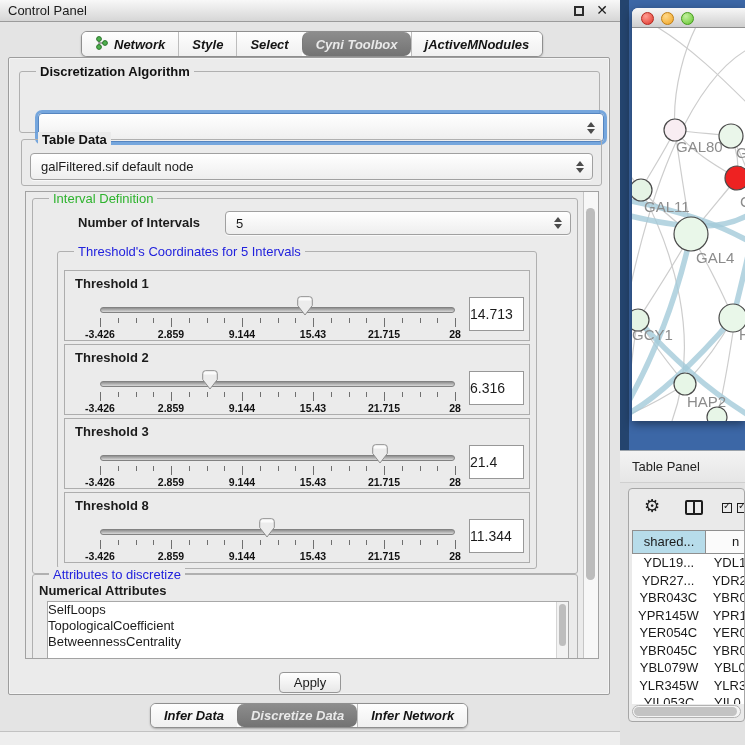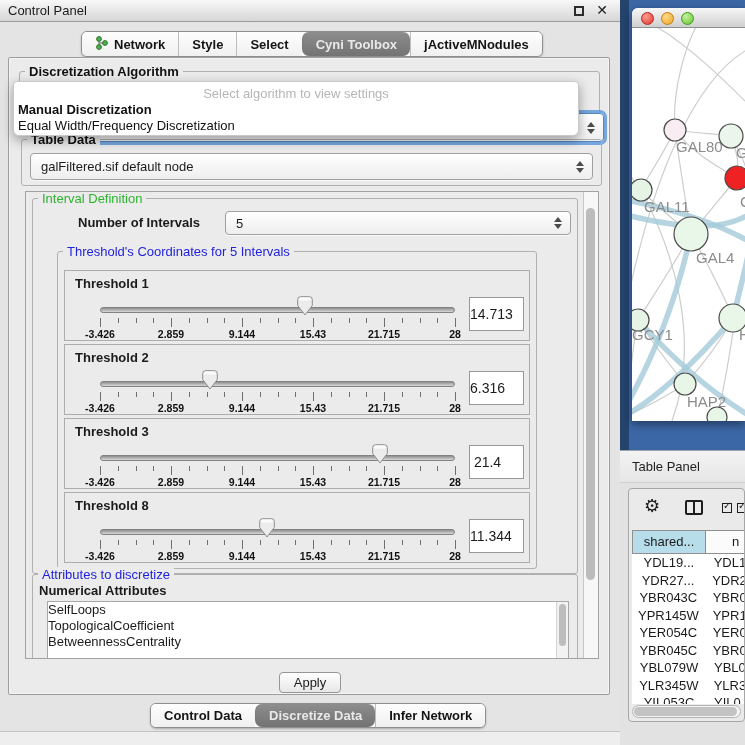--- a/index.html
+++ b/index.html
@@ -8,33 +8,33 @@
 
   
   #control-panel { position:absolute; left:0; top:0; width:620px; height:745px; background:#e4e4e4; }
   .cp-titlebar { position:absolute; top:0; left:0; width:100%; height:22px;
     background:linear-gradient(#f8f8f8,#d6d6d6); border-bottom:1px solid #9b9b9b; }
   .cp-title { font-size:13px; line-height:21px; padding-left:8px; color:#1b1b1b; }
   .float-btn { position:absolute; right:36px; top:6px; width:10px; height:10px; border:2px solid #2c2c2c; background:transparent; }
   .close-btn { position:absolute; right:12px; top:2px; font-size:14px; font-weight:bold; color:#1c1c1c; }
 
   .tabbar { position:absolute; display:flex; border:1px solid #8f8f8f; border-radius:6px; overflow:hidden;
-    background:#fdfdfd; box-shadow:0 1px 2px rgba(0,0,0,.25); }
+    background:#fdfdfd; box-shadow:0 1px 2px rgba(0,0,0,.25);font-style:italic; }
   .tabbar.top { top:31px; left:81px; height:26px; }
   .tabbar.bottom { top:703px; left:150px; height:25px; }
   .tab { display:flex; align-items:center; gap:6px; padding:0 13px; font-size:13px; font-weight:bold;
     color:#141414; background:linear-gradient(#fefefe,#f0f0f0); border-left:1px solid #bdbdbd; white-space:nowrap; }
   .tab:first-child { border-left:none; }
   .tab.active { background:linear-gradient(#8d8d8d,#737373); color:#e9e9e9; border-left-color:#7a7a7a;border-radius:7px; }
 
   .main-inset { position:absolute; left:8px; top:57px; width:602px; height:638px;
     background:#ebebeb; border:1px solid #9d9d9d; border-radius:2px; box-shadow:inset 0 0 0 1px #f4f4f4; }
 
   .group { position:absolute; border:1px solid #b0b0b0; border-radius:3px; }
-  .gtitle { position:absolute; top:-8px; left:5px; background:#ebebeb; padding:0 4px; font-size:13px; line-height:15px; white-space:nowrap; }
+  .gtitle { position:absolute; top:-8px; left:16px; background:#ebebeb; padding:0 4px; font-size:13px; line-height:15px; white-space:nowrap; }
   .gt-green { color:#2eb32e; }
   .gt-blue { color:#2222dd; }
   .gt-bold { font-weight:bold; color:#111; }
 
   .combo { position:absolute; background:linear-gradient(#ffffff,#eeeeee); border:1px solid #a0a0a0; border-radius:4px;
     display:flex; align-items:center; font-size:13px; padding-left:10px; box-shadow:0 1px 0 rgba(255,255,255,.7); }
   .combo-arrows { position:absolute; right:8px; top:50%; transform:translateY(-50%); display:flex; flex-direction:column; gap:2px; }
   .arr-up { width:0; height:0; border-left:4px solid transparent; border-right:4px solid transparent; border-bottom:5px solid #4c4c4c; }
   .arr-down { width:0; height:0; border-left:4px solid transparent; border-right:4px solid transparent; border-top:5px solid #4c4c4c; }
   .combo.focused { box-shadow:0 0 0 3px rgba(96,154,219,.85); border-color:#5585c0; }
@@ -65,21 +65,21 @@
   .threshold-panel { position:absolute; left:6px; width:466px; height:71px; border:1px solid #adadad; background:#ebebeb; }
   .threshold-label { position:absolute; left:10px; top:5px; font-size:13px; font-weight:bold; }
   .slider-zone { position:absolute; left:35px; top:0; width:355px; height:100%; }
   .slider-track { position:absolute; left:0; top:36px; width:100%; height:6px; border-radius:3px;
     background:linear-gradient(#8e8e8e,#d8d8d8); border:1px solid #828282; }
   .slider-thumb { position:absolute; top:25px; width:17px; height:20px; transform:translateX(-50%); }
   .tick { position:absolute; top:47px; width:1px; height:5px; background:#6f6f6f; }
   .tick.major { height:9px; }
   .tick-label { position:absolute; top:57px; transform:translateX(-50%); font-size:10.5px; font-weight:bold; color:#111; white-space:nowrap; }
   .value-box { position:absolute; left:404px; top:26px; width:55px; height:34px; background:#fff; border:1px solid #989898;
-    font-size:14px; text-align:center; line-height:32px; padding-right:18px; }
+    font-size:14px; text-align:left; line-height:32px; padding-right:18px; }
 
   .attributes-group { left:6px; top:382px; width:546px; height:92px; }
   .attr-label { position:absolute; left:6px; top:8px; font-size:13px; font-weight:bold; }
   .attr-list { position:absolute; left:14px; top:26px; width:522px; height:62px; background:#fff; border:1px solid #a8a8a8; overflow:hidden; }
   .attr-item { font-size:13px; line-height:16px; white-space:nowrap; }
   .attr-scroll { position:absolute; right:0; top:0; bottom:0; width:12px; background:#f2f2f2; border-left:1px solid #d5d5d5; }
   .attr-scroll .thumb { position:absolute; left:2px; top:2px; width:7px; height:42px; background:#bdbdbd; border-radius:4px; }
 
   .apply-btn { position:absolute; left:270px; top:614px; width:62px; height:21px;
     background:linear-gradient(#ffffff,#e7e7e7); border:1px solid #969696; border-radius:4px;
@@ -168,25 +168,20 @@
     <div class="group algo-group">
       <span class="gtitle gt-bold">Discretization Algorithm</span>
       <div class="combo focused algo-combo">
         <span class="combo-arrows">
             <i class="arr-up"></i>
             <i class="arr-down"></i>
           </span>
       </div>
     </div>
 
-    <div class="algo-popup">
-      <div class="popup-hint">Select algorithm to view settings</div>
-      <div class="popup-option sel">Manual Discretization</div>
-      <div class="popup-option plain">Equal Width/Frequency Discretization</div>
-    </div>
 
     <div class="group tabledata-group">
       <span class="gtitle gt-bold">Table Data</span>
       <div class="combo tabledata-combo">
         <span>galFiltered.sif default node</span>
         <span class="combo-arrows">
             <i class="arr-up"></i>
             <i class="arr-down"></i>
           </span>
       </div>
@@ -398,21 +393,21 @@
       <div class="vscroll">
           <div class="thumb"></div>
         </div>
     </div>
 
     <div class="apply-btn">Apply</div>
   </div>
 
   <div class="tabbar bottom">
     <div class="tab">
-        <span>Control Data</span>
+        <span>Infer Data</span>
       </div>
     <div class="tab active">
         <span>Discretize Data</span>
       </div>
     <div class="tab">
         <span>Infer Network</span>
       </div>
   </div>
 
   <div class="bottom-divider"></div>

